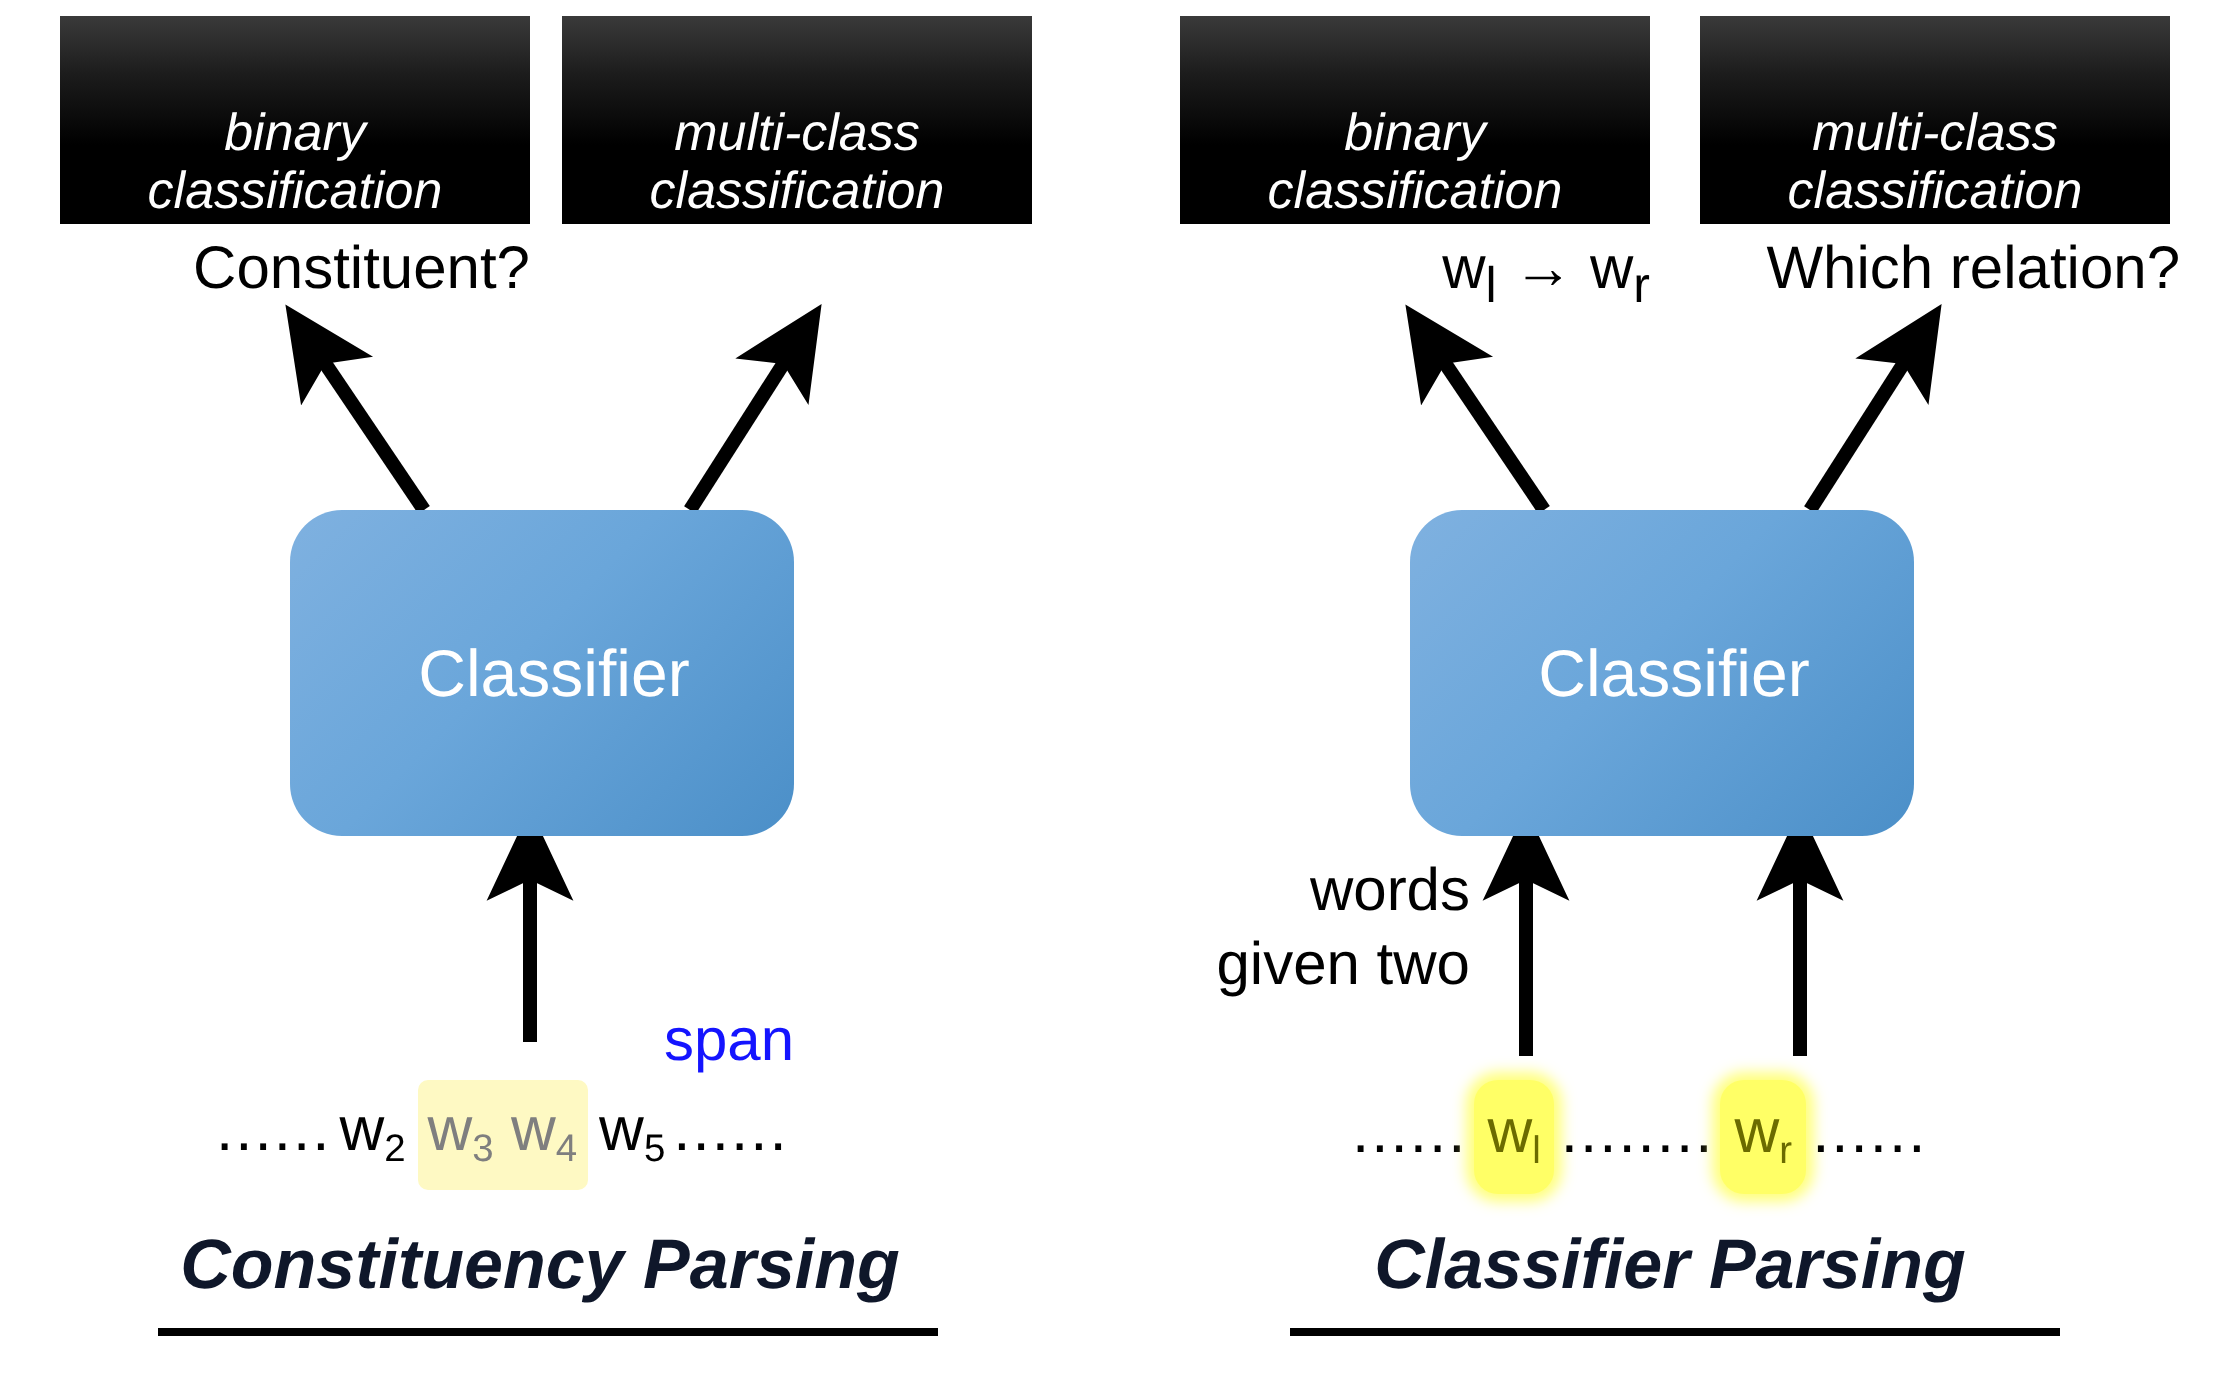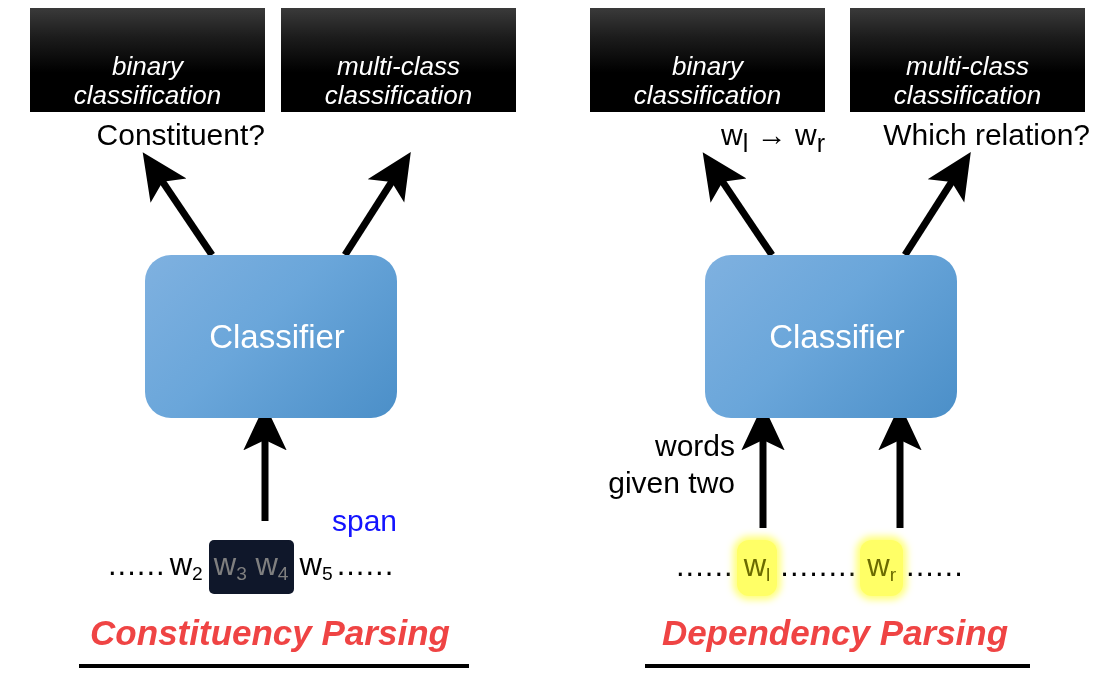--- a/index.html
+++ b/index.html
@@ -68,21 +68,21 @@
     align-items: baseline;
     color: #000000;
   }
   .dots { letter-spacing: 1px; font-size: 31px; }
   .tok { padding: 0 4px; }
   .tok sub, .sentence sub {
     font-size: 0.62em;
     vertical-align: -0.28em;
   }
   .span-hl {
-    background: #0f172a;
+    background: #fef9c3;
     color: #7f7f7f;
     border-radius: 5px;
     padding: 7px 5px 9px 5px;
     margin: 0 2px;
   }
   .yellow-hl {
     background: #ffff66;
     color: #6b6b00;
     border-radius: 12px;
     padding: 8px 7px 10px 7px;
@@ -97,21 +97,21 @@
   }
 
   
   .caption {
     position: absolute;
     font-size: 35px;
     font-weight: bold;
     font-style: italic;
     white-space: nowrap;
     text-align: center;
-    color: #ef4444;
+    color: #0f172a;
   }
   .caption-rule {
     position: absolute;
     height: 4px;
     background: #000000;
   }
 
   
   .sidenote {
     position: absolute;
@@ -225,16 +225,16 @@
     <span class="yellow-hl">
       <span>w</span><sub>l</sub>
     </span>
     <span class="dots">........</span>
     <span class="yellow-hl">
       <span>w</span><sub>r</sub>
     </span>
     <span class="dots">......</span>
   </div>
 
-  <div class="caption" style="left:625px; top:613px; width:420px;">Dependency Parsing</div>
+  <div class="caption" style="left:625px; top:613px; width:420px;">Classifier Parsing</div>
   <div class="caption-rule" style="left:645px; top:664px; width:385px;"></div>
 
 </div>
 
 </body></html>

